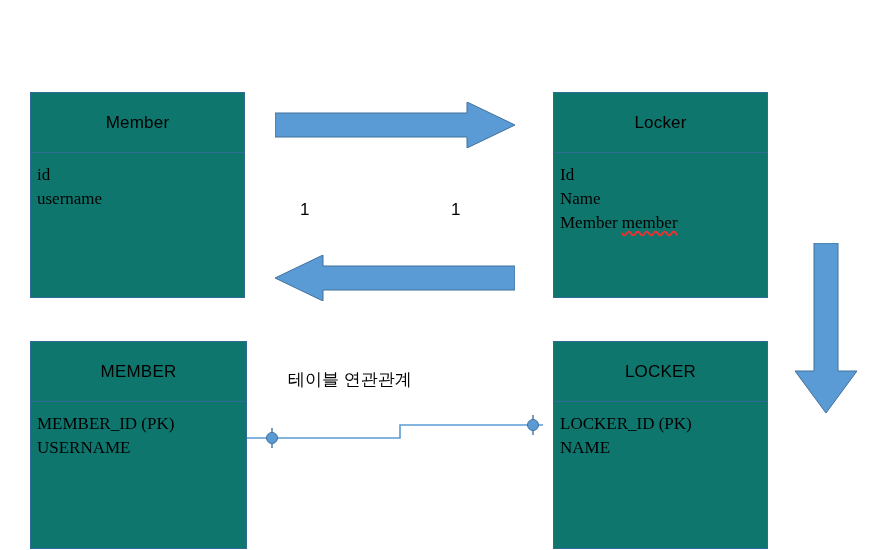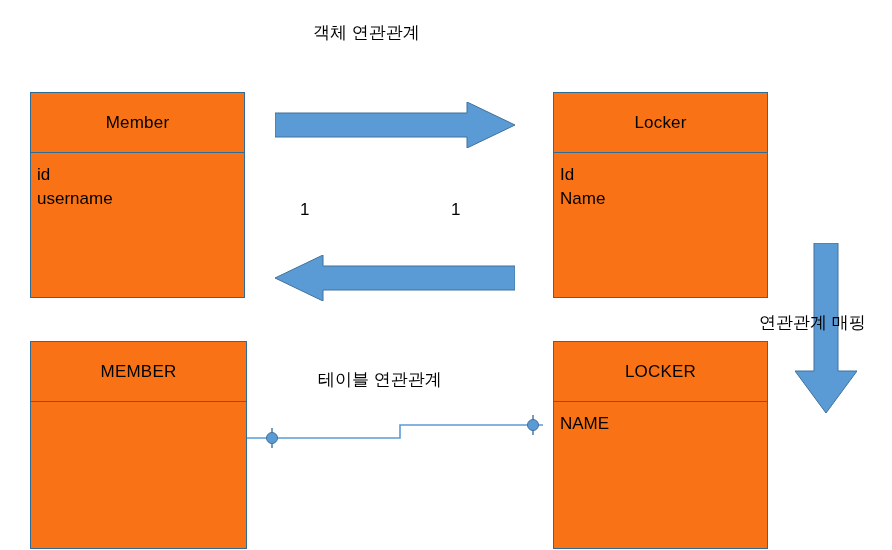--- a/index.html
+++ b/index.html
@@ -18,21 +18,21 @@
     height: 550px;
     background: #ffffff;
     overflow: hidden;
   }
 
   
   .ent-box {
     position: absolute;
     box-sizing: border-box;
     border: 1.3px solid #2e6b96;
-    background: #f97316;
+    background: #0f766e;
   }
   .ent-head {
     box-sizing: border-box;
     height: 60px;
     border-bottom: 1.3px solid #2e6b96;
     display: flex;
     align-items: center;
     justify-content: center;
   }
   .ent-head-label {
@@ -42,20 +42,21 @@
     white-space: nowrap;
   }
   .ent-body {
     padding: 10px 0 0 6px;
   }
   .ent-attr {
     font-size: 17px;
     line-height: 24px;
     color: #000;
     white-space: nowrap;
+    font-family: Liberation Serif, serif;
   }
   
   .spell {
     text-decoration: underline wavy #ff2a2a;
     text-decoration-skip-ink: none;
     text-underline-offset: 2px;
   }
 
   
   .free-text {
@@ -80,80 +81,84 @@
   .connector { position: absolute; display: block; }
 
   
   .over-arrow { z-index: 5; }
 </style>
 </head>
 <body>
 
 <div id="canvas">
 
-  <div class="free-text title-text" style="left:313px; top:21px;">객체 연관관계</div>
 
   <div class="ent-box" style="left:30px; top:92px; width:215px; height:206px;">
     <div class="ent-head">
       <span class="ent-head-label">Member</span>
     </div>
     <div class="ent-body">
       <div class="ent-attr"><span>id</span><span class="spell"></span></div>
       <div class="ent-attr"><span>username</span><span class="spell"></span></div>
     </div>
   </div>
 
   <div class="ent-box" style="left:553px; top:92px; width:215px; height:206px;">
     <div class="ent-head">
       <span class="ent-head-label">Locker</span>
     </div>
     <div class="ent-body">
       <div class="ent-attr"><span>Id</span><span class="spell"></span></div>
       <div class="ent-attr"><span>Name</span><span class="spell"></span></div>
+      <div class="ent-attr"><span>Member </span><span class="spell">member</span></div>
     </div>
   </div>
 
   <svg class="arrow-svg" style="left:275px; top:102px;" width="240" height="46" viewBox="0 0 240 46">
     <polygon points="0,11 192,11 192,0 240,23 192,46 192,35 0,35" fill="#5b9bd5" stroke="#41719c" stroke-width="1"></polygon>
   </svg>
 
   <svg class="arrow-svg" style="left:275px; top:255px;" width="240" height="46" viewBox="0 0 240 46">
     <polygon points="240,11 48,11 48,0 0,23 48,46 48,35 240,35" fill="#5b9bd5" stroke="#41719c" stroke-width="1"></polygon>
   </svg>
 
   <div class="card-num" style="left:300px; top:200px;">1</div>
   <div class="card-num" style="left:451px; top:200px;">1</div>
 
   <div class="ent-box" style="left:30px; top:341px; width:217px; height:208px;">
     <div class="ent-head">
       <span class="ent-head-label">MEMBER</span>
     </div>
+    <div class="ent-body">
+      <div class="ent-attr">MEMBER_ID (PK)</div>
+      <div class="ent-attr">USERNAME</div>
+    </div>
   </div>
 
   <div class="ent-box" style="left:553px; top:341px; width:215px; height:208px;">
     <div class="ent-head">
       <span class="ent-head-label">LOCKER</span>
     </div>
     <div class="ent-body">
+      <div class="ent-attr">LOCKER_ID (PK)</div>
       <div class="ent-attr">NAME</div>
     </div>
   </div>
 
   <svg class="connector" style="left:240px; top:405px;" width="310" height="50" viewBox="0 0 310 50">
 
     <path d="M 7,33 L 160,33 L 160,20 L 303,20" fill="none" stroke="#5b9bd5" stroke-width="1.6"></path>
 
     <line x1="32" y1="23" x2="32" y2="43" stroke="#41719c" stroke-width="1.4"></line>
     <circle cx="32" cy="33" r="5.5" fill="#5b9bd5" stroke="#41719c" stroke-width="1"></circle>
 
     <line x1="293" y1="10" x2="293" y2="30" stroke="#41719c" stroke-width="1.4"></line>
     <circle cx="293" cy="20" r="5.5" fill="#5b9bd5" stroke="#41719c" stroke-width="1"></circle>
   </svg>
 
-  <div class="free-text title-text" style="left:318px; top:368px;">테이블 연관관계</div>
+  <div class="free-text title-text" style="left:288px; top:368px;">테이블 연관관계</div>
 
   <svg class="arrow-svg" style="left:795px; top:243px;" width="62" height="170" viewBox="0 0 62 170">
     <polygon points="19,0 43,0 43,128 62,128 31,170 0,128 19,128" fill="#5b9bd5" stroke="#41719c" stroke-width="1"></polygon>
   </svg>
 
-  <div class="free-text title-text over-arrow" style="left:759px; top:311px;">연관관계 매핑</div>
 
 </div>
 
 </body></html>

